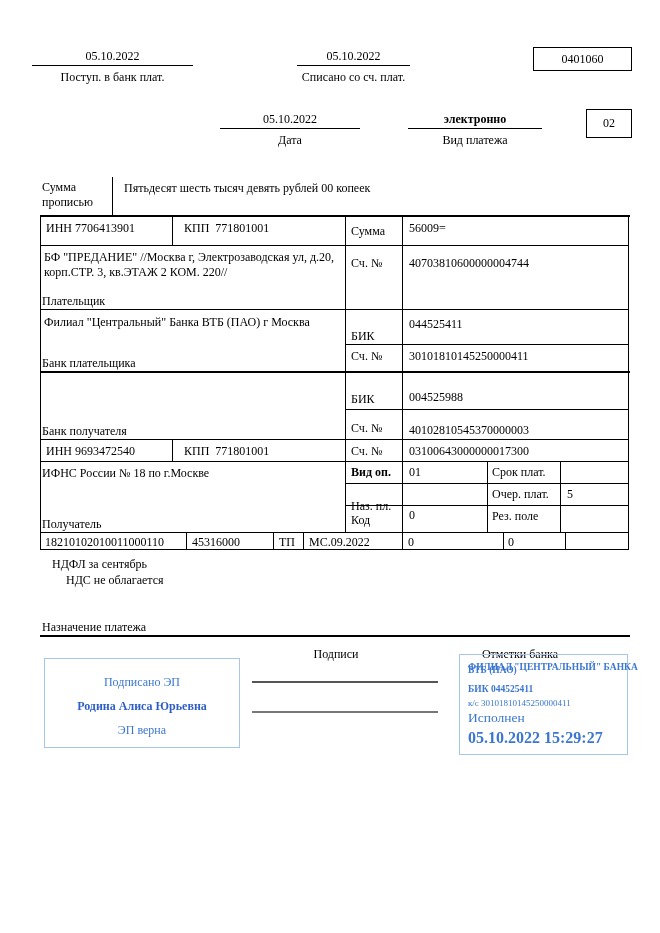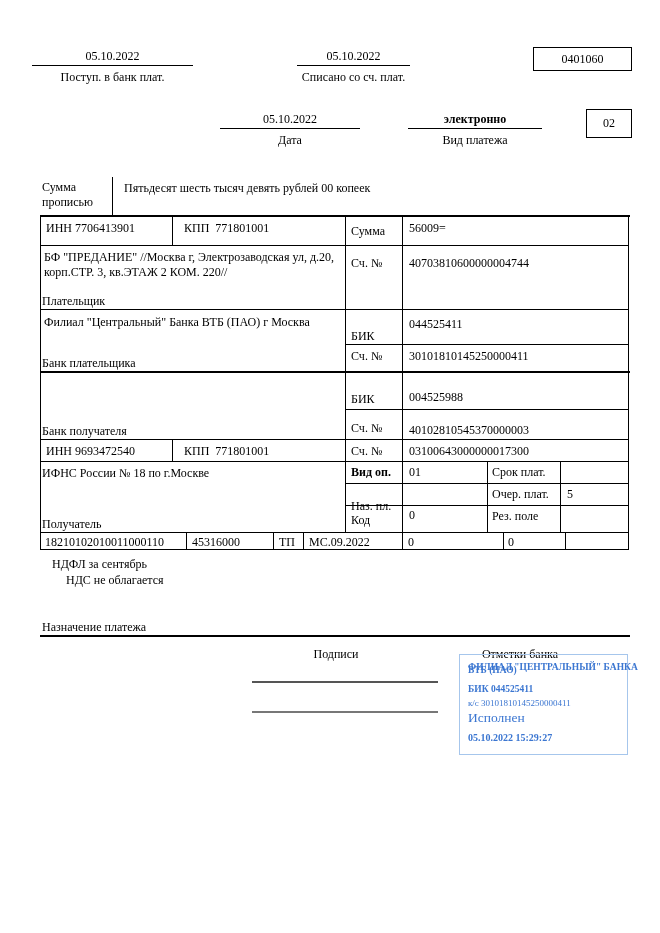--- a/index.html
+++ b/index.html
@@ -135,26 +135,31 @@
   <div class="t" style="left:570px;top:535px;"></div>
 
   <div class="t" style="left:52px;top:557px;text-align:center;">НДФЛ за сентябрь</div>
   <div class="t" style="left:42px;top:573px;margin-left:24px;">НДС не облагается</div>
   <div class="t" style="left:42px;top:620px;">Назначение платежа</div>
   <div class="hl2" style="left:40px;top:635px;width:590px;"></div>
 
   <div class="t ctr" style="left:261px;top:647px;width:150px;">Подписи</div>
   <div class="t ctr" style="left:450px;top:647px;width:140px;">Отметки банка</div>
 
+  <div class="stamp" style="left:44px;top:658px;width:194px;height:88px;">
+    <div class="t ctr blue" style="left:0;top:16px;width:100%;">Подписано ЭП</div>
+    <div class="t ctr blue-bold" style="left:0;top:40px;width:100%;">Родина Алиса Юрьевна</div>
+    <div class="t ctr blue" style="left:0;top:64px;width:100%;">ЭП верна</div>
+  </div>
 
   <div class="sig-line" style="left:252px;top:681px;width:186px;"></div>
   <div class="sig-line" style="left:252px;top:711px;width:186px;background:#777;"></div>
 
   <div class="stamp" style="left:459px;top:654px;width:167px;height:99px;">
     <div class="t small blue" style="left:8px;top:7px;font-weight:bold;">ФИЛИАЛ "ЦЕНТРАЛЬНЫЙ" БАНКА</div>
     <div class="t small blue" style="left:8px;top:10px;font-weight:bold;">ВТБ (ПАО)</div>
     <div class="t small blue" style="left:8px;top:29px;font-weight:bold;">БИК 044525411</div>
     <div class="t blue" style="left:8px;top:41px;font-size:9px;">к/с 30101810145250000411</div>
     <div class="t blue" style="left:8px;top:55px;font-size:13.5px;line-height:16px;">Исполнен</div>
-    <div class="t blue" style="left:8px;top:76px;font-size:10px;font-weight:bold;">05.10.2022 15:29:27</div>
+    <div class="t blue" style="left:8px;top:76px;font-size:16px;font-weight:bold;">05.10.2022 15:29:27</div>
   </div>
 
 </div>
 
 </body></html>

